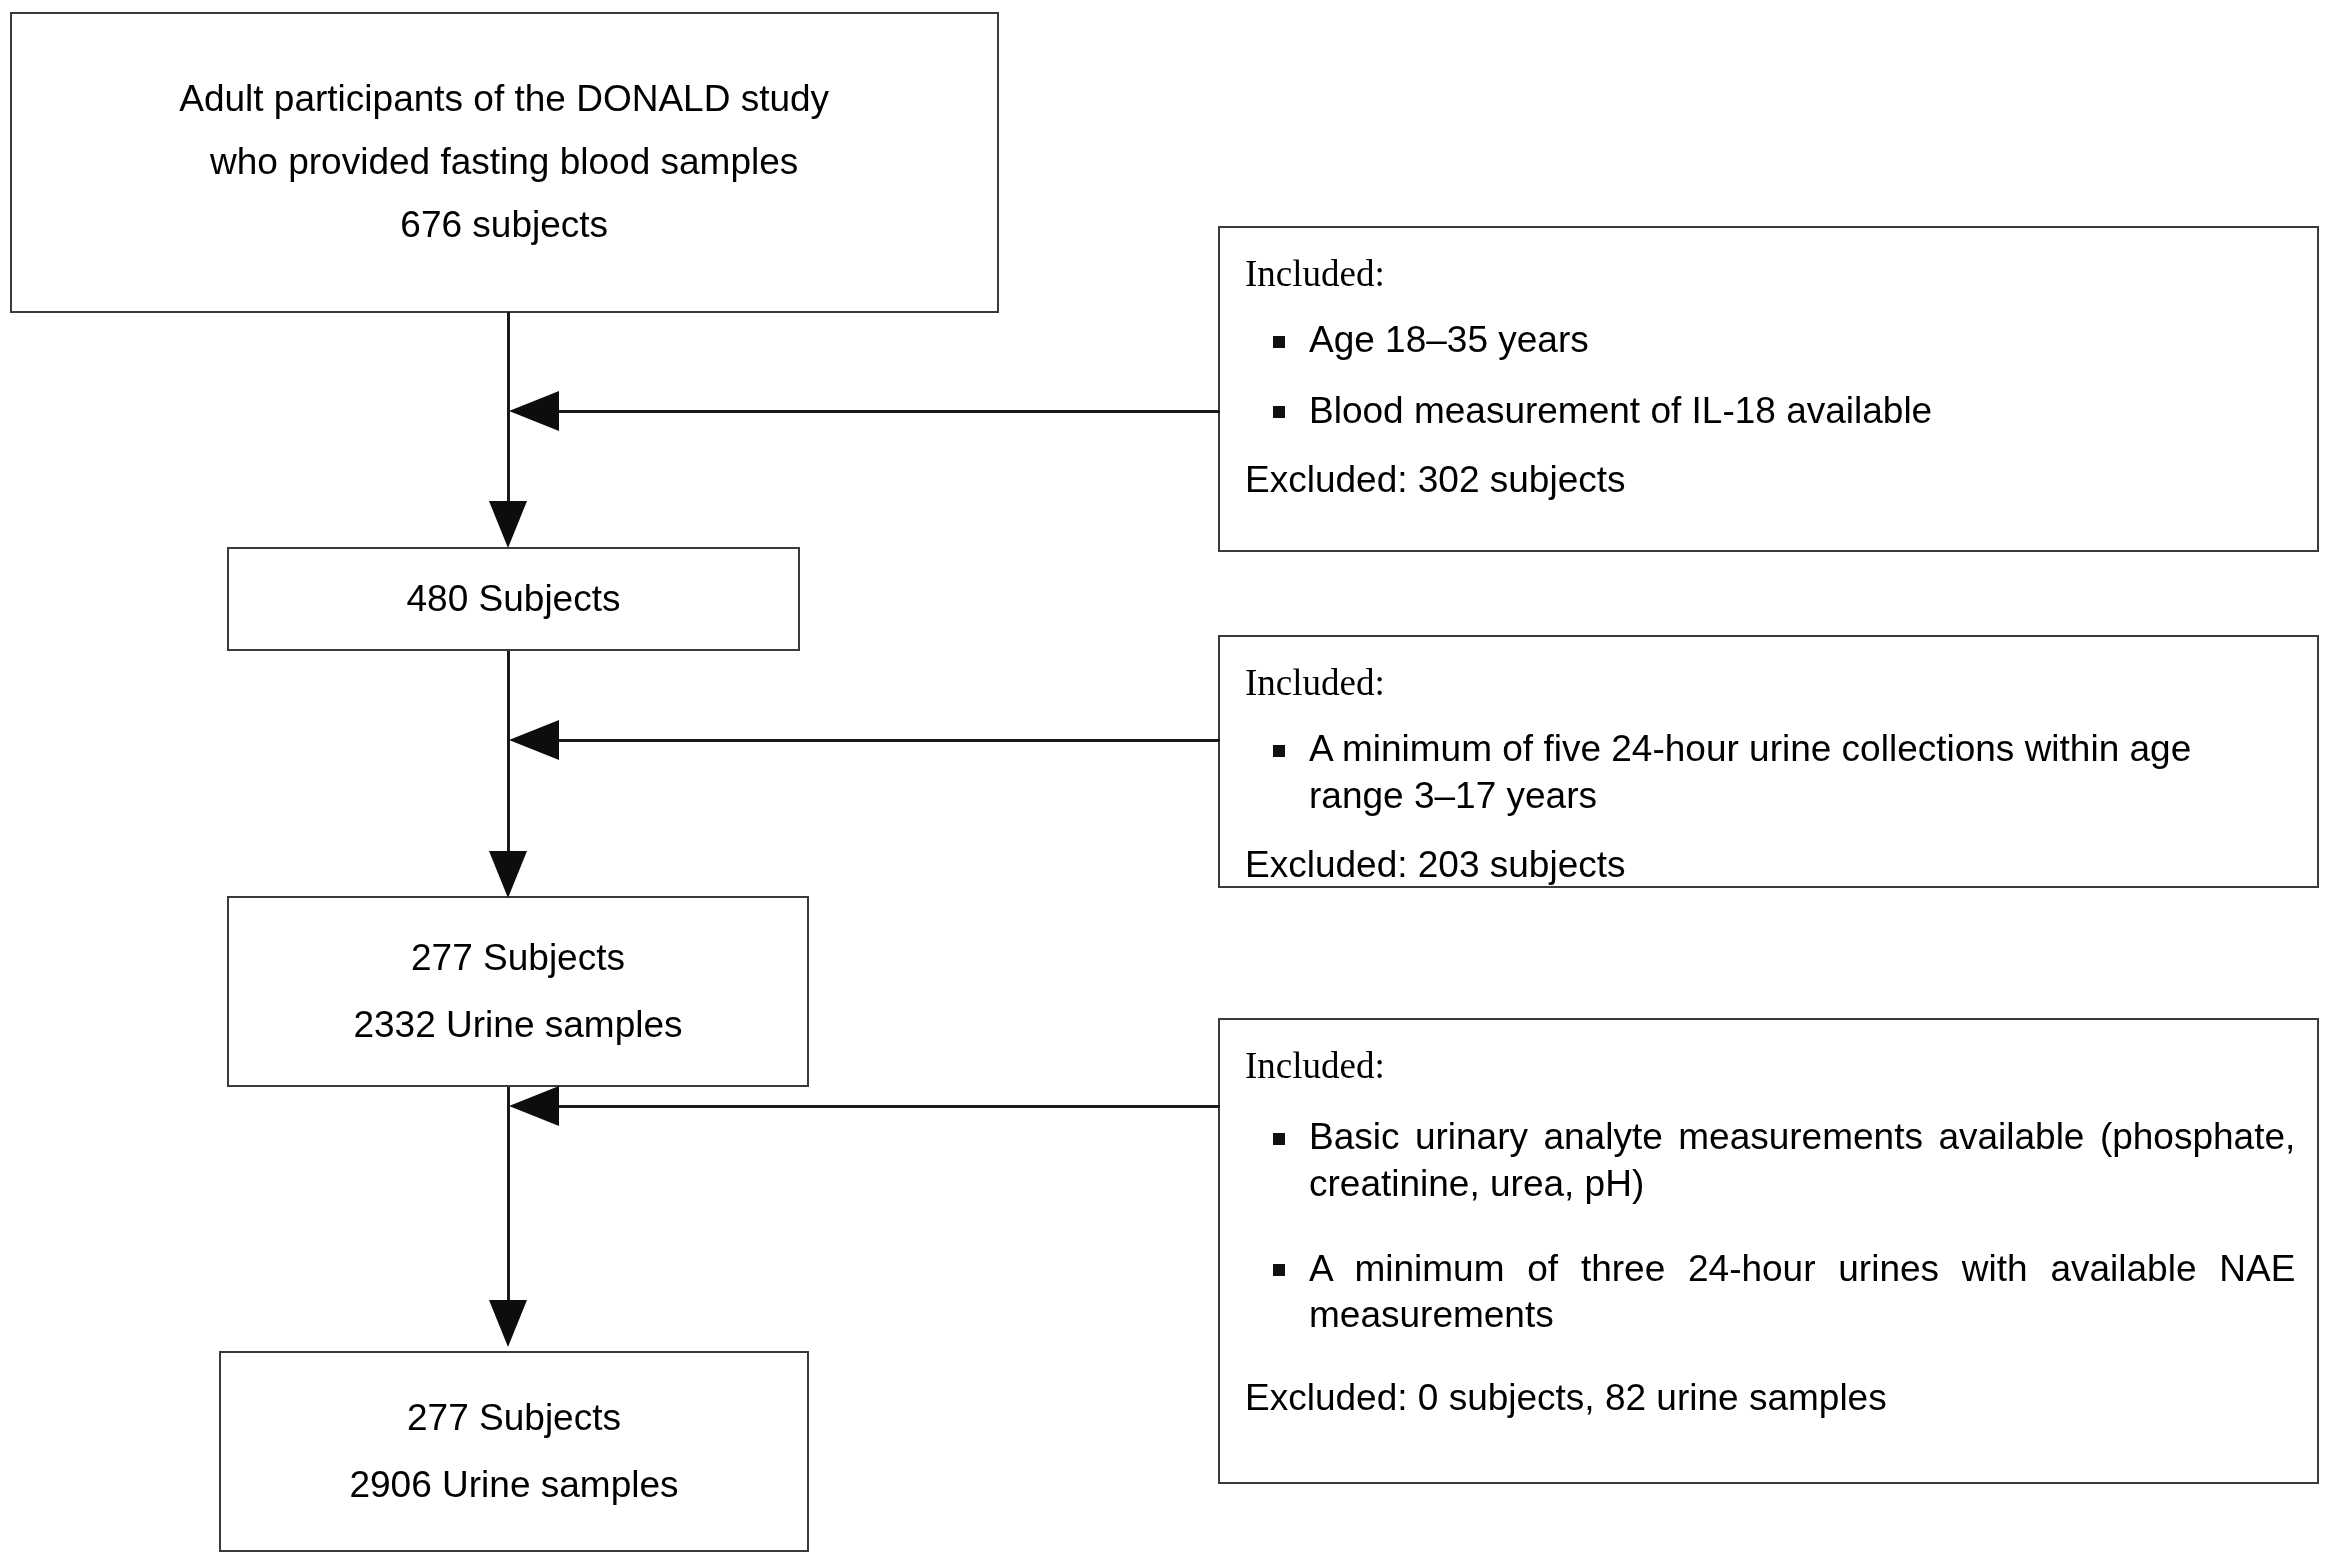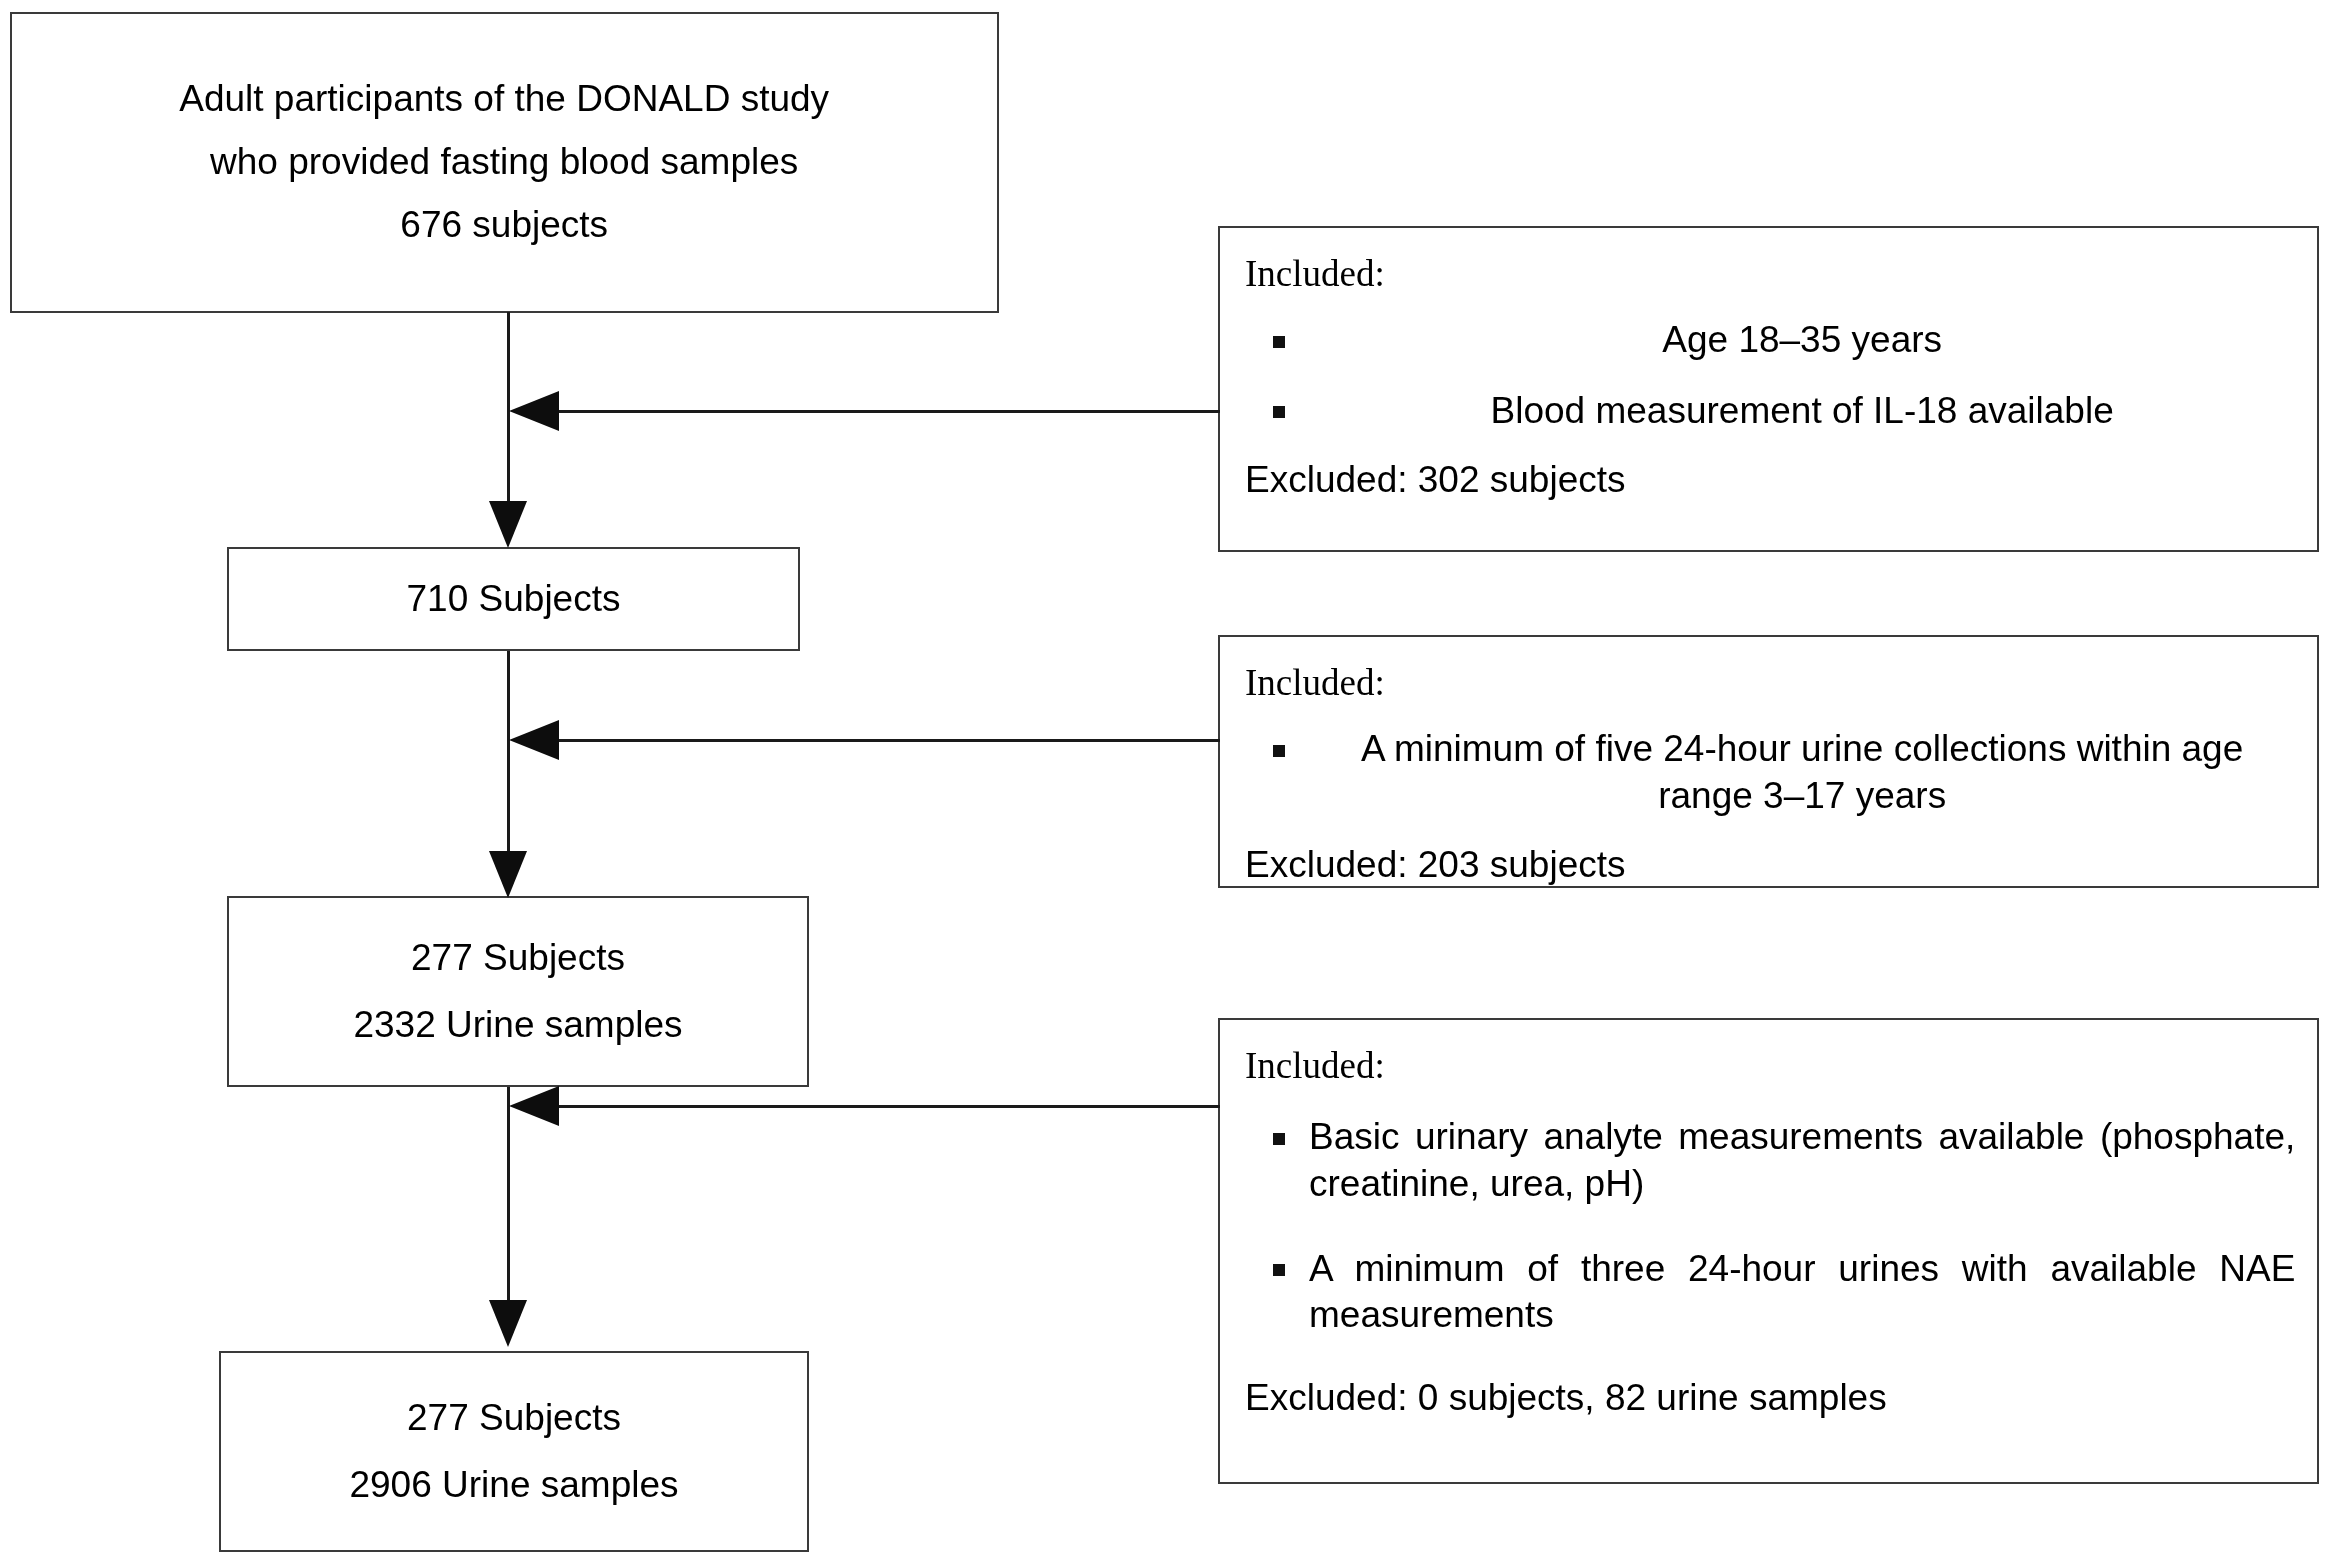--- a/index.html
+++ b/index.html
@@ -66,21 +66,21 @@
   }
   .crit li .bullet {
     position: absolute;
     left: 28px;
     top: 18.4px;
     width: 12px;
     height: 12px;
     background: #111111;
   }
   .crit li.justify .txt { text-align: justify; }
-  .crit li .txt { display: block; text-align: center; }
+  .crit li .txt { display: block; }
   .crit .excluded {
     font-size: 37px;
     line-height: 1.12;
     margin-top: 18.4px;
   }
   .crit.spaced li { margin-bottom: 38px; }
   .crit.spaced .heading { margin-bottom: 28px; }
 
   
   .vline {
@@ -115,21 +115,21 @@
 
 <div id="canvas">
 
   <div class="node flow-root" style="left:9.7px; top:12px; width:989px; height:301px;">
     <div class="line">Adult participants of the DONALD study</div>
     <div class="line">who provided fasting blood samples</div>
     <div class="line">676 subjects</div>
   </div>
 
   <div class="node" style="left:227px; top:547px; width:573px; height:104px;">
-    <div class="line">710 Subjects</div>
+    <div class="line">480 Subjects</div>
   </div>
 
   <div class="node flow-two" style="left:227px; top:896px; width:582px; height:191px;">
     <div class="line">277 Subjects</div>
     <div class="line">2332 Urine samples</div>
   </div>
 
   <div class="node flow-two" style="left:219px; top:1351px; width:590px; height:201px;">
     <div class="line">277 Subjects</div>
     <div class="line">2906 Urine samples</div>

